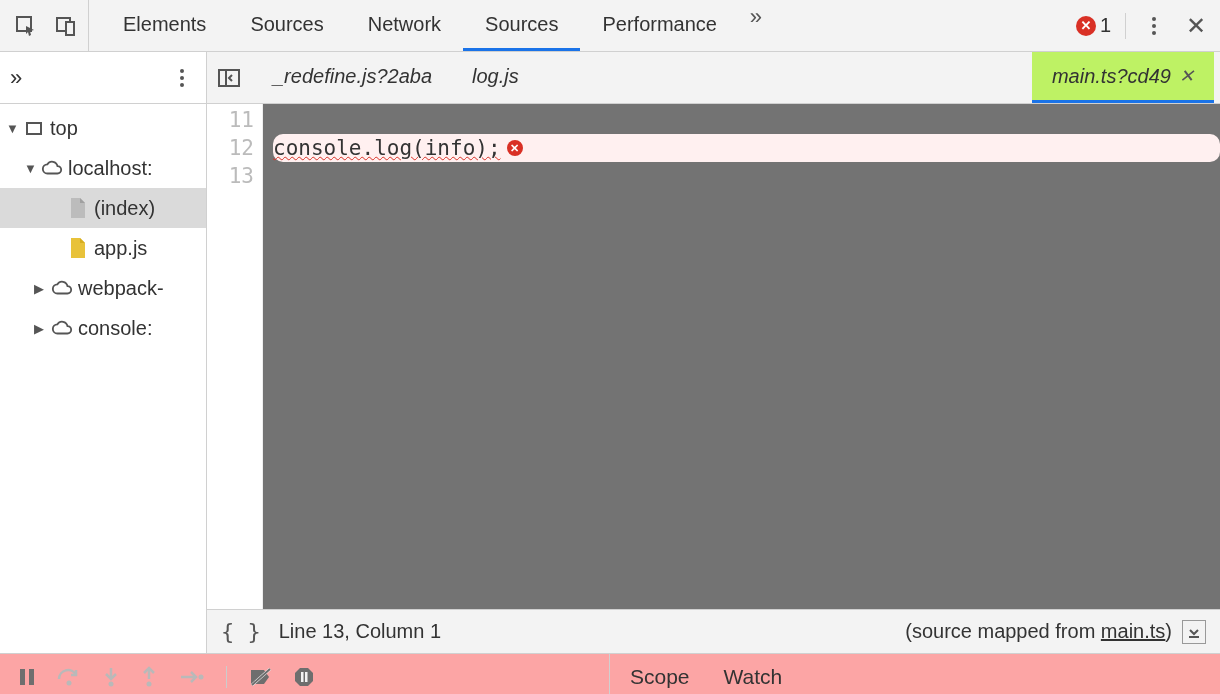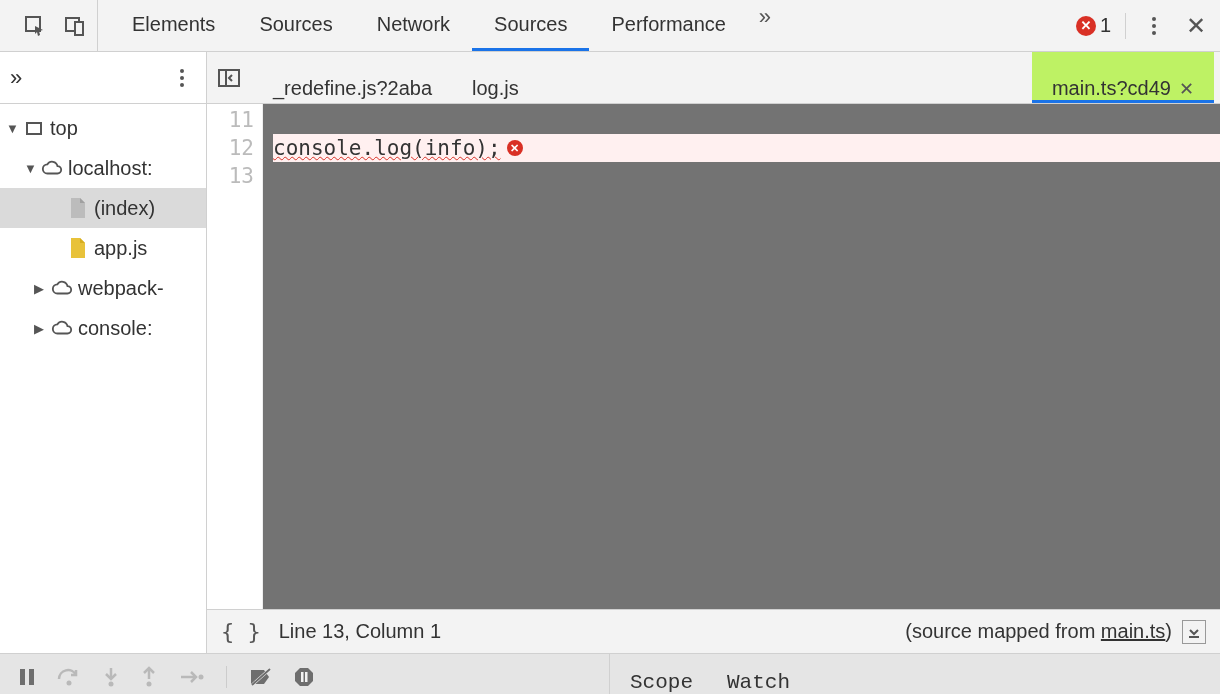--- a/index.html
+++ b/index.html
@@ -14,21 +14,20 @@
   display: flex;
   flex-direction: column;
 }
 
 
 .toolbar {
   height: 52px;
   border-bottom: 1px solid #d0d0d0;
   display: flex;
   background: #f3f3f3;
-  padding-left: 9px;
 }
 .toolbar-left {
   display: flex;
   align-items: center;
   height: 100%;
   padding: 0 8px 0 12px;
   gap: 12px;
   border-right: 1px solid #d0d0d0;
 }
 .toolbar-icon {
@@ -126,42 +125,43 @@
 .file-tabs {
   height:52px;border-bottom:1px solid #d0d0d0;
   display:flex;align-items:center;
   padding:0 6px;background:#f3f3f3;
 }
 .nav-toggle {
   width:32px;height:32px;display:flex;align-items:center;justify-content:center;
   margin-right:8px;
 }
 .file-tab {
-  padding:0 20px;height:100%;display:flex;align-items:flex-end;
+  padding:0 20px;height:100%;display:flex;align-items:center;
   font-size:20px;cursor:pointer;gap:8px;
   border-bottom:3px solid transparent;
+  font-style:italic;
 }
 .file-tab.active { border-bottom-color:#1a73e8;background:#bef264; }
 .file-tab .x { font-size:18px;color:#555; }
 .spacer { flex:1; }
 
 
 .code-area {
   flex:1;display:flex;font-family:Menlo,Consolas,monospace;
   font-size:21px;overflow:hidden;background:#737373;
 }
 .gutter {
   width:56px;text-align:right;padding-right:8px;
   color:#bbb;background:#fff;border-right:1px solid #eee;
   padding-top:2px;
 }
 .gutter div { height:28px;line-height:28px; }
 .code-lines { flex:1;padding-top:2px;padding-left:10px; position:relative;}
 .code-line { height:28px;line-height:28px;display:flex;align-items:center;gap:6px; }
-.code-line.err { background:#fff0f0; }
+.code-line.err { background:#fff0f0;border-radius:10px; }
 .wavy { text-decoration: underline wavy #d93025; text-decoration-thickness:1px; }
 .err-dot {
   width:16px;height:16px;border-radius:50%;background:#d93025;color:#fff;
   display:inline-flex;align-items:center;justify-content:center;font-size:11px;font-weight:bold;
   font-family:sans-serif;
 }
 
 
 .editor-status {
   height:44px;border-top:1px solid #d0d0d0;
@@ -171,23 +171,22 @@
 .brace-icon { font-family:monospace;font-size:22px;color:#555; }
 .status-right { margin-left:auto;display:flex;align-items:center;gap:10px; }
 .linklike { text-decoration:underline;text-align:right; }
 .collapse-btn {
   width:24px;height:24px;border:1px solid #999;
   display:flex;align-items:center;justify-content:center;
 }
 
 
 .bottom-bar {
-  height:40px;display:flex;align-items:flex-end;
-  background:#e5e5e5;
-  font-family:Liberation Mono, monospace;
+  height:40px;display:flex;align-items:center;
+  background:#fca5a5;
 }
 .dbg-controls {
   display:flex;align-items:center;gap:20px;
   padding:6px 14px 0 18px;
   height:100%;
   border-right:1px solid #d0d0d0;
   width:610px;
 }
 .dbg-icon { color:#6e6e6e;display:flex;align-items:center;justify-content:center; }
 .dbg-sep { width:1px;height:22px;background:#ccc;margin:0 2px; }

